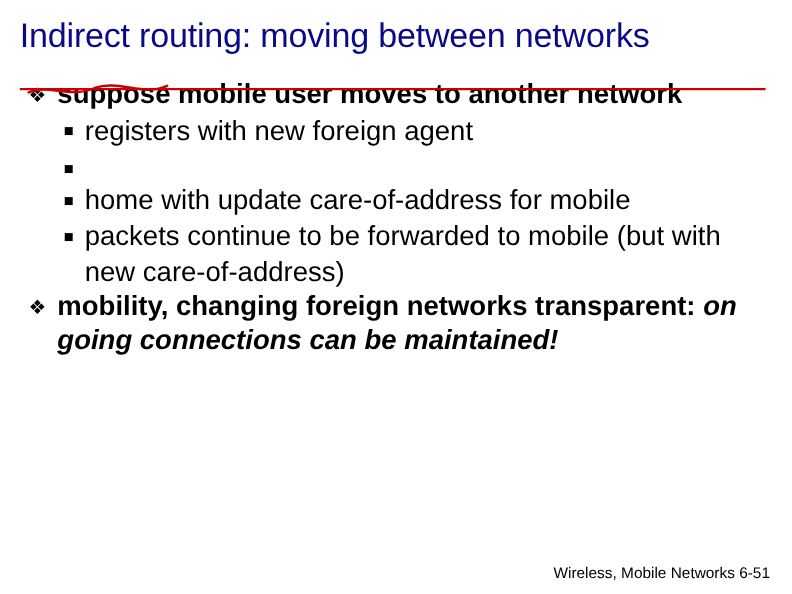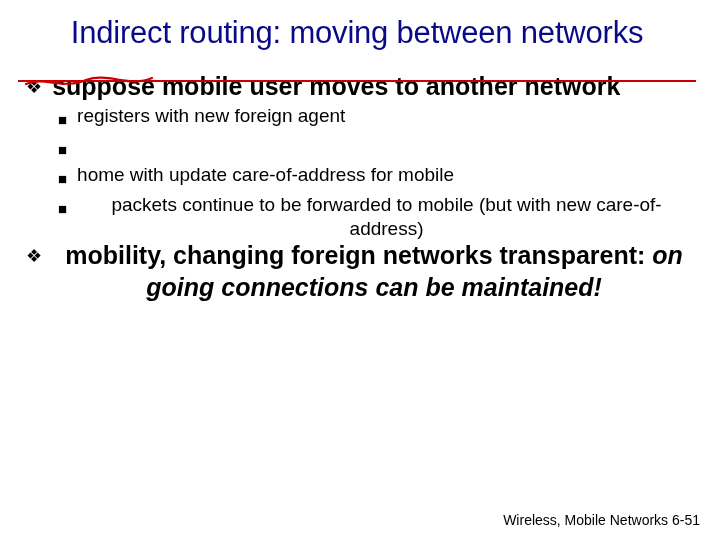--- a/index.html
+++ b/index.html
@@ -1,28 +1,28 @@
 <!DOCTYPE html>
 <html><head>
 <meta charset="utf-8">
 <style>
   * { margin: 0; padding: 0; box-sizing: border-box; }
   html, body { width: 720px; height: 540px; background: #fff; font-family: Arial, Helvetica, sans-serif; overflow: hidden; }
-  .slide { position: relative; width: 720px; height: 540px; padding: 14px 24px 18px 18px; text-align: center; }
+  .slide { position: relative; width: 720px; height: 540px; padding: 14px 24px 18px 18px; }
   .title-wrap { position: relative; margin-bottom: 20px; }
   .title { color: #0a0a88; font-size: 31px; font-weight: 400; line-height: 1.2; letter-spacing: -0.2px; }
   .title-rule { position: absolute; left: 0; right: 0; top: 66px; height: 2px; background: #c00; }
   .scribble { position: absolute; left: 6px; top: 56px; width: 132px; height: 22px; }
   .body { padding-left: 8px; }
   .lvl1 { display: flex; margin-bottom: 2px; }
   .lvl1 .bullet { flex: 0 0 auto; margin-right: 10px; font-size: 18px; color: #000; line-height: 1.4; padding-top: 4px; }
   .lvl1 .text { font-size: 25px; color: #000; line-height: 1.25; font-weight: bold; }
   .lvl2 { display: flex; margin-left: 32px; margin-top: 2px; }
   .lvl2 .bullet { flex: 0 0 auto; margin-right: 10px; font-size: 15px; color: #000; line-height: 1.5; padding-top: 5px; }
-  .lvl2 .text { font-size: 19px; color: #000; line-height: 1.25; }
+  .lvl2 .text { font-size: 25px; color: #000; line-height: 1.25; }
   .italic { font-style: italic; }
   .footer { position: absolute; right: 20px; bottom: 12px; font-size: 14px; color: #000; }
 </style>
 </head>
 <body>
 
 <div class="slide">
 
   <div class="title-wrap">
     <div class="title">Indirect routing: moving between networks</div>

